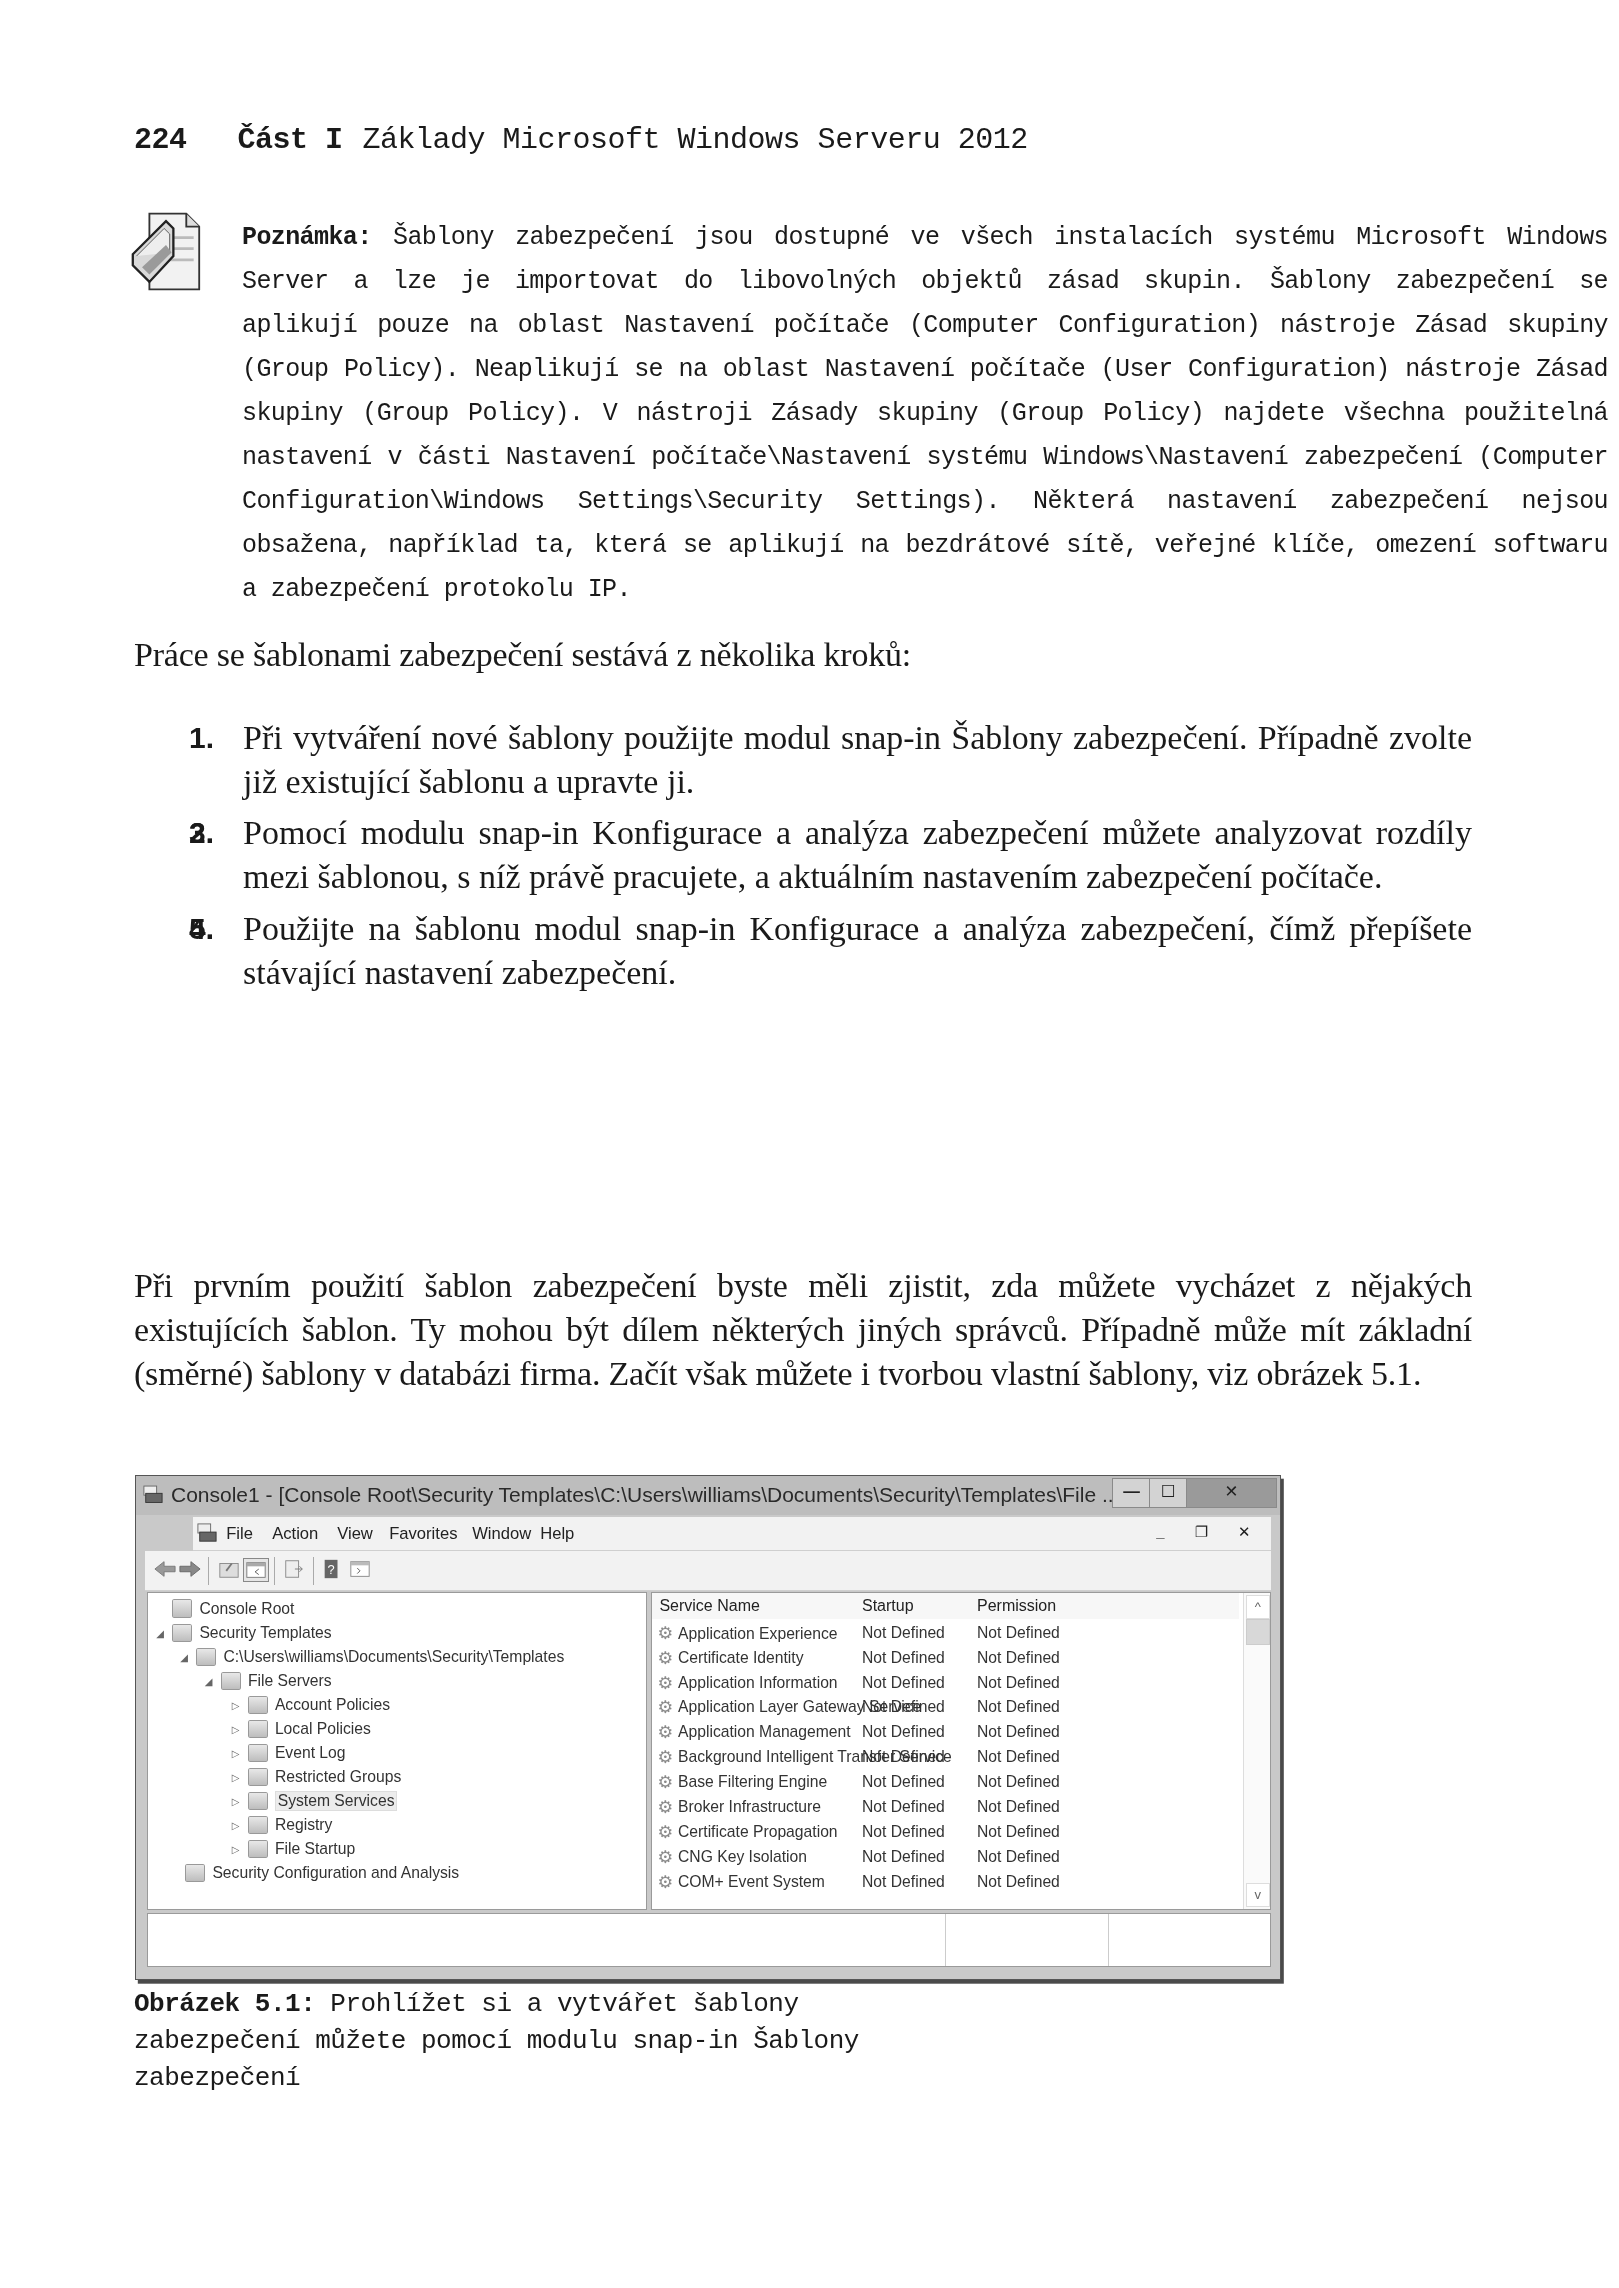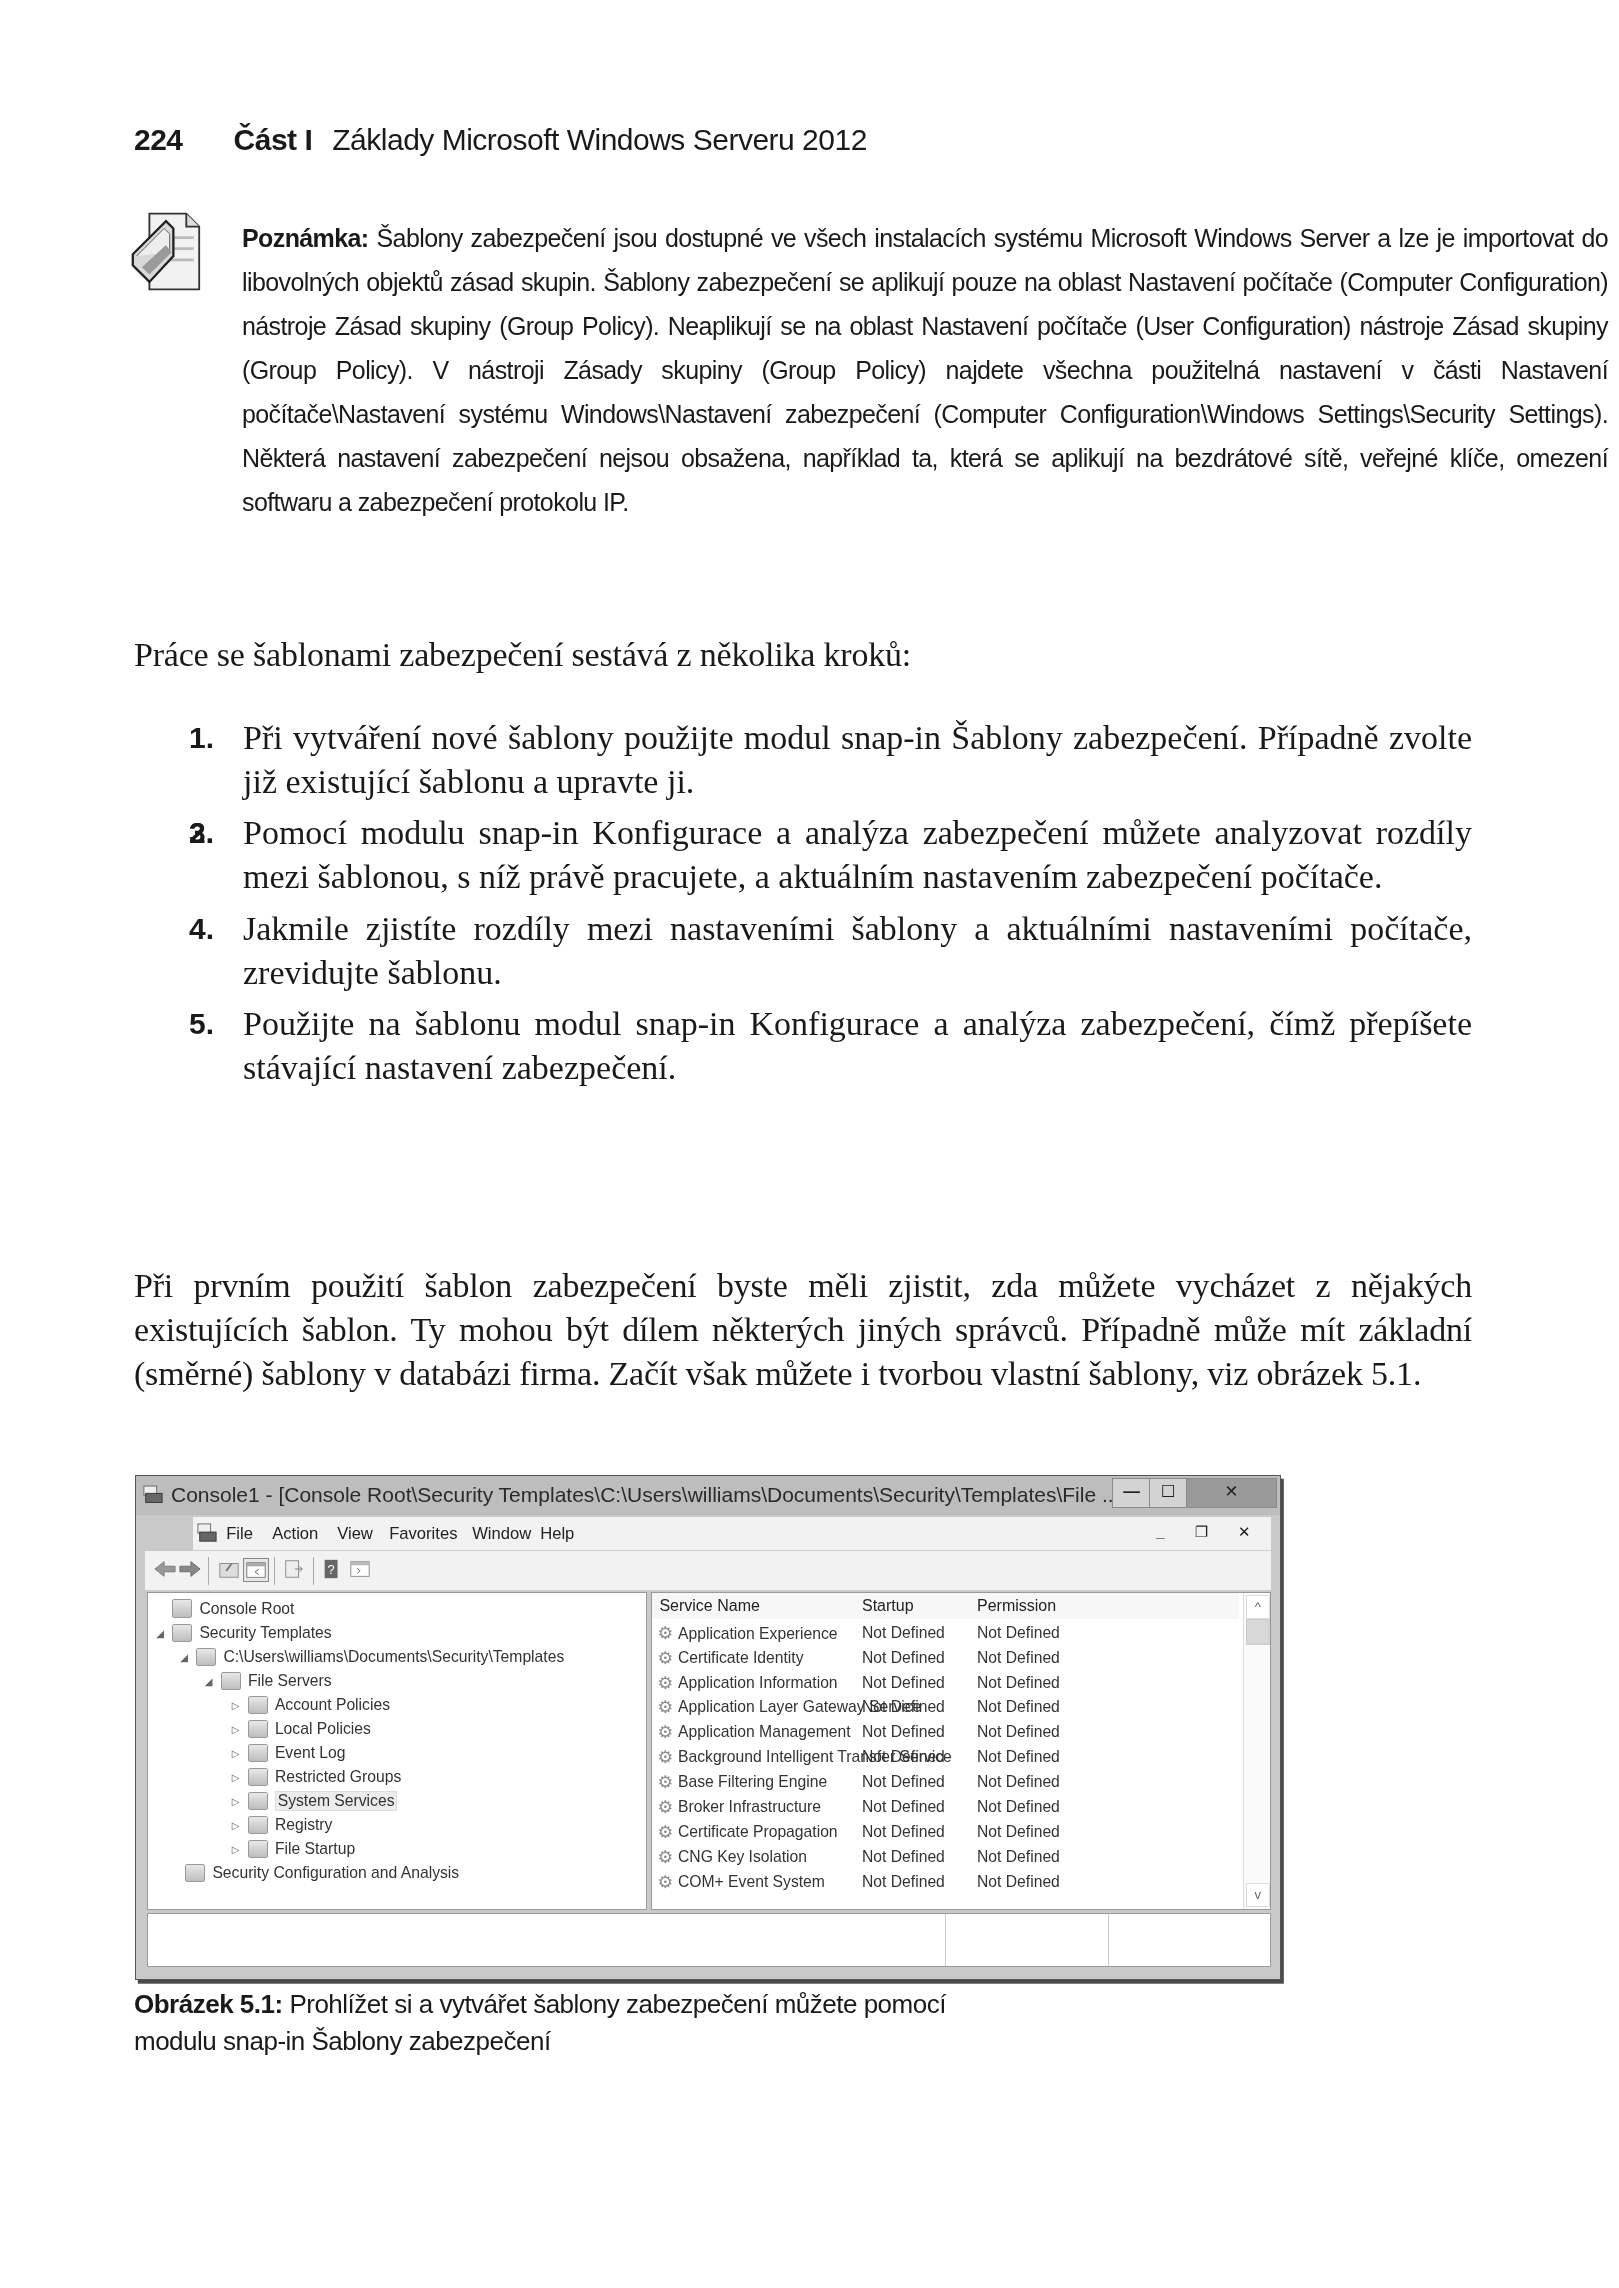--- a/index.html
+++ b/index.html
@@ -1,18 +1,18 @@
 <!DOCTYPE html>
 <html style="font-size:14.8px"><head>
 <meta charset="utf-8">
 <style>
   html, body { margin:0; padding:0; background:#ffffff; }
   body { width:1620px; height:2289px; position:relative; overflow:hidden; color:#1a1a1a; }
 
-  .sans { font-family: Liberation Sans, sans-serif; }
+  .sans { font-family: Liberation Mono, monospace; }
   .serif { font-family: "Liberation Serif", "DejaVu Serif", serif; }
 
   
   .running-header { position:absolute; left:134px; top:123px; font-size:30px; letter-spacing:-0.5px; }
   .running-header .pgnum { font-weight:bold; }
   .running-header .part { font-weight:bold; margin-left:51px; }
   .running-header .title { margin-left:20px; }
 
   
   .note { position:absolute; left:129px; top:210px; width:1357px; }
@@ -90,21 +90,21 @@
     <span>Šablony zabezpečení jsou dostupné ve všech instalacích systému Microsoft Windows Server a lze je importovat do libovolných objektů zásad skupin. Šablony zabezpečení se aplikují pouze na oblast Nastavení počítače (Computer Configuration) nástroje Zásad skupiny (Group Policy). Neaplikují se na oblast Nastavení počítače (User Configuration) nástroje Zásad skupiny (Group Policy). V nástroji Zásady skupiny (Group Policy) najdete všechna použitelná nastavení v části Nastavení počítače\Nastavení systému Windows\Nastavení zabezpečení (Computer Configuration\Windows Settings\Security Settings). Některá nastavení zabezpečení nejsou obsažena, například ta, která se aplikují na bezdrátové sítě, veřejné klíče, omezení softwaru a zabezpečení protokolu IP.</span>
   </div>
 </div>
 
 <p class="para serif" style="top:633px;margin:0;">Práce se šablonami zabezpečení sestává z několika kroků:</p>
 
 <ol class="steps serif">
   <li class="step"><span class="num">1.</span><span>Při vytváření nové šablony použijte modul snap-in Šablony zabezpečení. Případně zvolte již existující šablonu a upravte ji.</span></li>
   <li class="step"><span class="num">2.</span></li>
   <li class="step"><span class="num">3.</span><span>Pomocí modulu snap-in Konfigurace a analýza zabezpečení můžete analyzovat rozdíly mezi šablonou, s níž právě pracujete, a aktuálním nastavením zabezpečení počítače.</span></li>
-  <li class="step"><span class="num">4.</span><span>Jakmile zjistíte rozdíly mezi nastaveními šablony a aktuálními nastaveními počítače, zrevidujte šablonu.</span></li>
+  <li class="step"><span class="num">4.</span></li>
   <li class="step"><span class="num">5.</span><span>Použijte na šablonu modul snap-in Konfigurace a analýza zabezpečení, čímž přepíšete stávající nastavení zabezpečení.</span></li>
 </ol>
 
 <p class="para serif" style="top:1264px;margin:0;">Při prvním použití šablon zabezpečení byste měli zjistit, zda můžete vycházet z nějakých existujících šablon. Ty mohou být dílem některých jiných správců. Případně může mít základní (směrné) šablony v databázi firma. Začít však můžete i tvorbou vlastní šablony, viz obrázek 5.1.</p>
 
 <div class="mmc">
   <div class="mmc-title">
     <svg class="app-icon" viewBox="0 0 22 20">
         <rect x="1" y="1" width="14" height="10" fill="#eee" stroke="#666"></rect>
         <rect x="3" y="9" width="18" height="10" fill="#666" stroke="#333"></rect>

